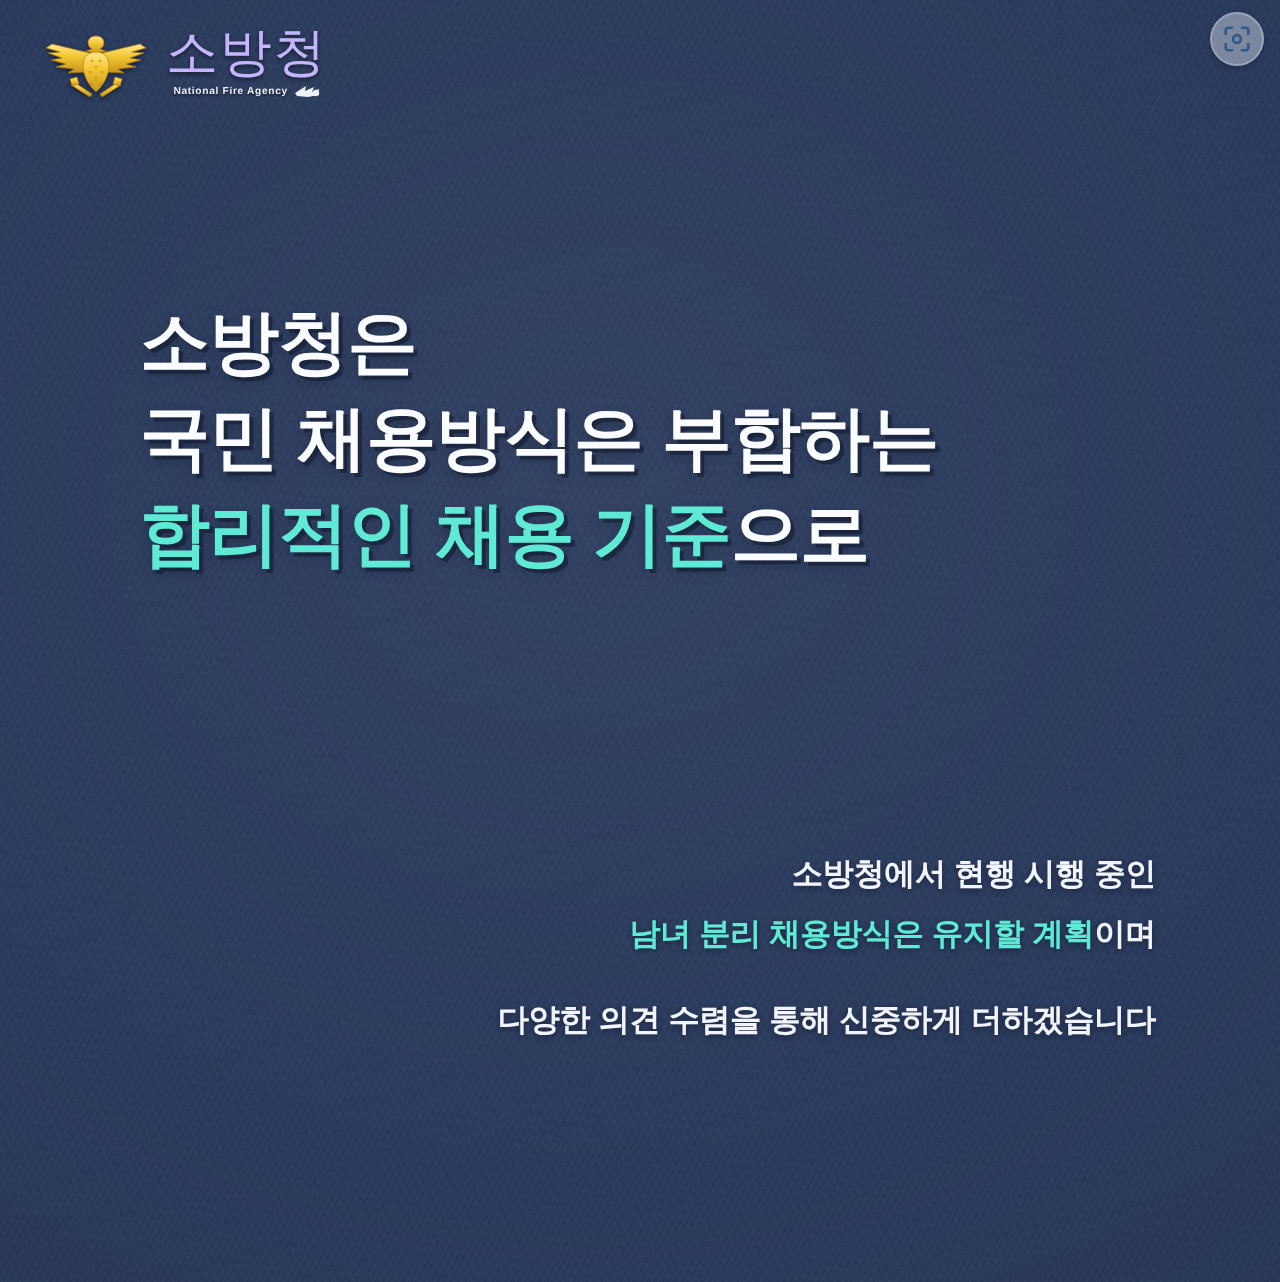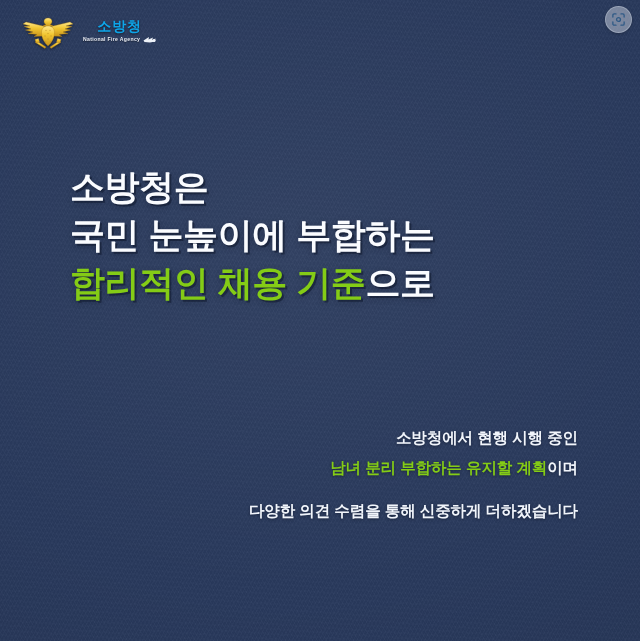--- a/index.html
+++ b/index.html
@@ -35,21 +35,21 @@
 
   
   #logo-block {
     position:absolute; left:22px; top:12px;
     display:flex; align-items:center; gap:9px;
     z-index:4;
   }
   #emblem { width:52px; height:38px; display:block; filter:drop-shadow(0 1px 1px rgba(0,0,0,.45)); }
   #logo-text { display:flex; flex-direction:column; align-items:center; justify-content:center; }
   #logo-ko {
-    color:#0ea5e9; font-size:14px; font-weight:700;
+    color:#c4b5fd; font-size:26px; font-weight:400;
     letter-spacing:.9px; line-height:1.05;
     text-shadow:0 1px 2px rgba(0,0,0,.5);
   }
   #logo-en-row { display:flex; align-items:center; gap:3px; margin-top:2px; }
   #logo-en {
     color:#eceff6; font-size:5.1px; font-weight:700;
     letter-spacing:.34px; white-space:nowrap;
     text-shadow:0 1px 1px rgba(0,0,0,.45);
   }
   #logo-mark { width:13px; height:7px; display:block; }
@@ -61,31 +61,31 @@
     background:rgba(203,212,226,.50);
     border:1px solid rgba(226,232,242,.30);
     display:flex; align-items:center; justify-content:center;
     z-index:5; cursor:pointer;
     box-shadow:0 1px 3px rgba(0,0,0,.22);
   }
   #scan-icon { width:15px; height:15px; display:block; }
 
   
   #headline {
-    position:absolute; left:70px; top:163px;
+    position:absolute; left:70px; top:148px;
     z-index:3;
   }
   .hl {
     font-size:35px; font-weight:700;
     line-height:48px; white-space:nowrap;
     letter-spacing:-.4px;
     color:#fafcff;
     text-shadow:2px 2px 0 rgba(12,20,40,.50), 0 2px 6px rgba(8,14,30,.32);
   }
-  .cyan { color:#84cc16;text-align:center; }
+  .cyan { color:#5eead4;text-align:center; }
 
   
   #paragraph {
     position:absolute; right:62px; top:423px;
     text-align:right; z-index:3;
   }
   .pg {
     font-size:15.5px; font-weight:700;
     line-height:30px; white-space:nowrap;
     color:#f1f5fb; letter-spacing:-.1px;
@@ -158,34 +158,34 @@
       <path d="M8 21 H5 a2 2 0 0 1-2-2 v-3"></path>
       <circle cx="12" cy="12" r="3.1"></circle>
     </svg>
   </div>
 
   <div id="headline">
     <div class="hl">
       <span>소방청은</span>
     </div>
     <div class="hl">
-      <span>국민 눈높이에 부합하는</span>
+      <span>국민 채용방식은 부합하는</span>
     </div>
     <div class="hl">
       <span class="cyan">합리적인 채용 기준</span><span>으로</span>
     </div>
   </div>
 
   <div id="paragraph">
 
     <div class="pg">
       <span>소방청에서 현행 시행 중인</span>
     </div>
     <div class="pg">
-      <span class="cyan">남녀 분리 부합하는 유지할 계획</span><span>이며</span>
+      <span class="cyan">남녀 분리 채용방식은 유지할 계획</span><span>이며</span>
     </div>
 
     <div class="pg-gap"></div>
 
     <div class="pg">
       <span>다양한 의견 수렴을 통해 신중하게 더하겠습니다</span>
     </div>
   </div>
 
 </div>

